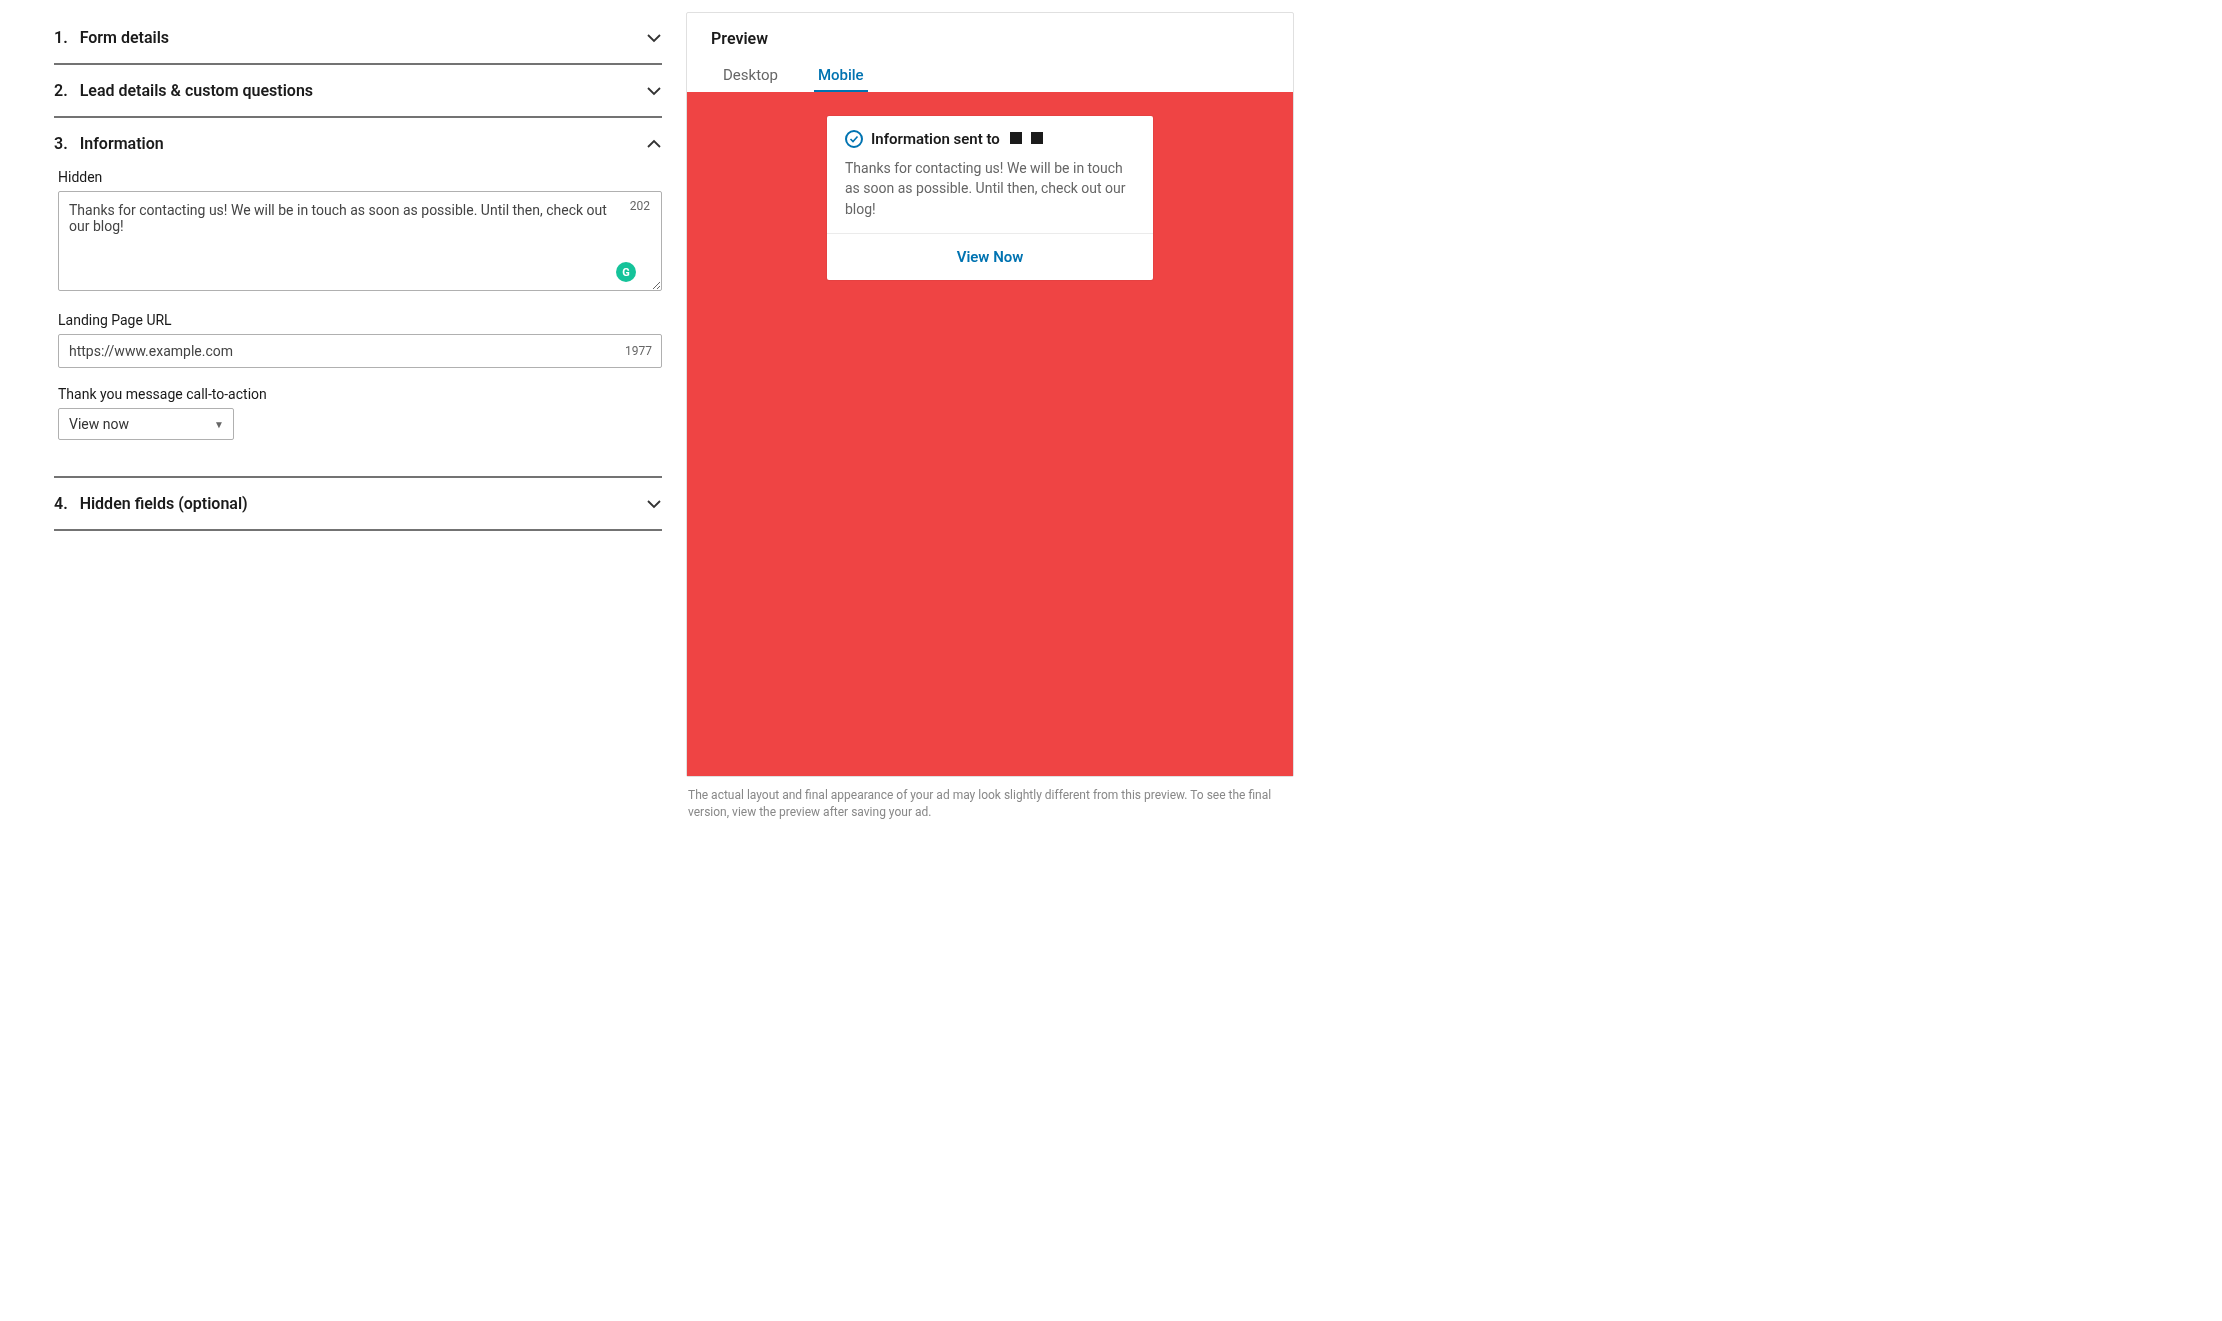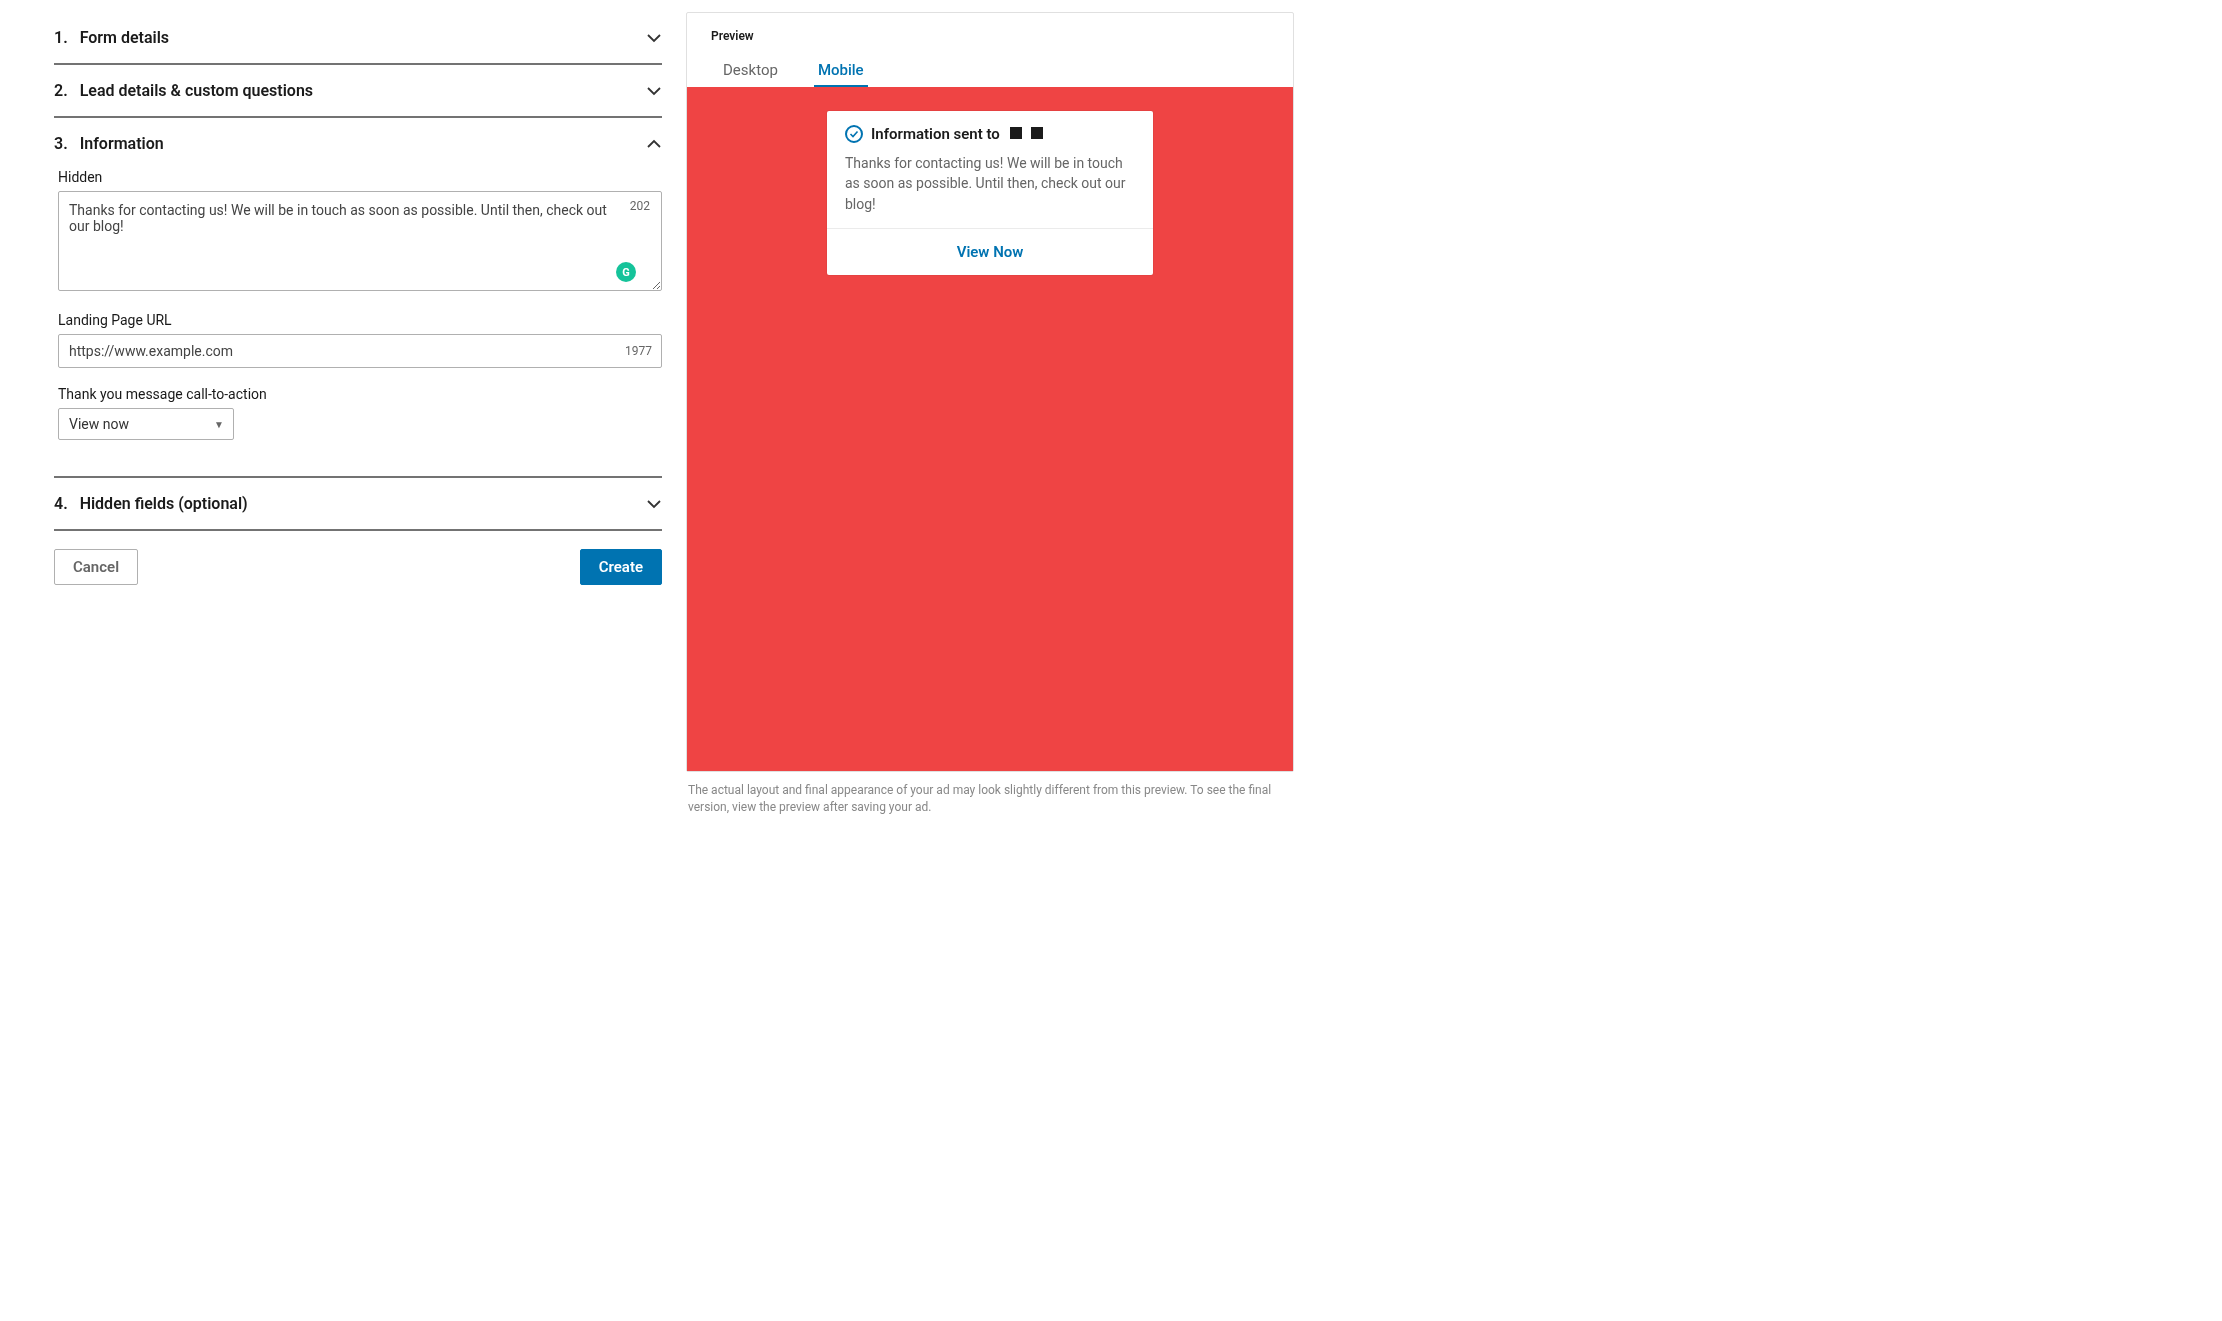--- a/index.html
+++ b/index.html
@@ -159,21 +159,21 @@
       color: white;
     }
     .preview-panel {
       border: 1px solid #e0e0e0;
       border-radius: 2px;
     }
     .preview-header {
       padding: 16px 24px 0 24px;
     }
     .preview-title {
-      font-size: 12px;
+      font-size: 16px;
       font-weight: 600;
       color: #1b1b1b;
       margin-bottom: 12px;
     }
     .preview-tabs {
       display: flex;
       gap: 32px;
       padding-left: 8px;
     }
     .preview-tab {
@@ -339,24 +339,20 @@
           <span>Hidden fields (optional)</span>
         </span>
         <span class="accordion-chevron">
           <svg viewBox="0 0 16 16" fill="none" stroke="currentColor" stroke-width="1.8">
               <path d="M2 5 L8 11 L14 5"></path>
             </svg>
         </span>
       </div>
     </div>
 
-    <div class="button-row">
-      <button class="btn btn-secondary">Cancel</button>
-      <button class="btn btn-primary">Create</button>
-    </div>
 
   </div>
 
   <div class="right-col">
     <div class="preview-panel">
       <div class="preview-header">
         <div class="preview-title">Preview</div>
         <div class="preview-tabs">
           <div class="preview-tab">Desktop</div>
           <div class="preview-tab active">Mobile</div>

